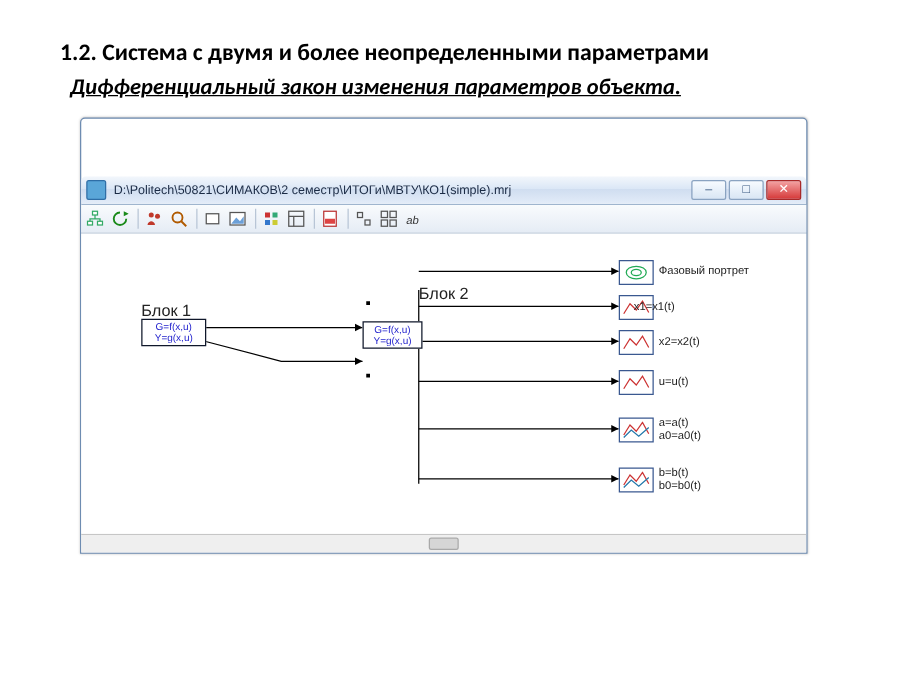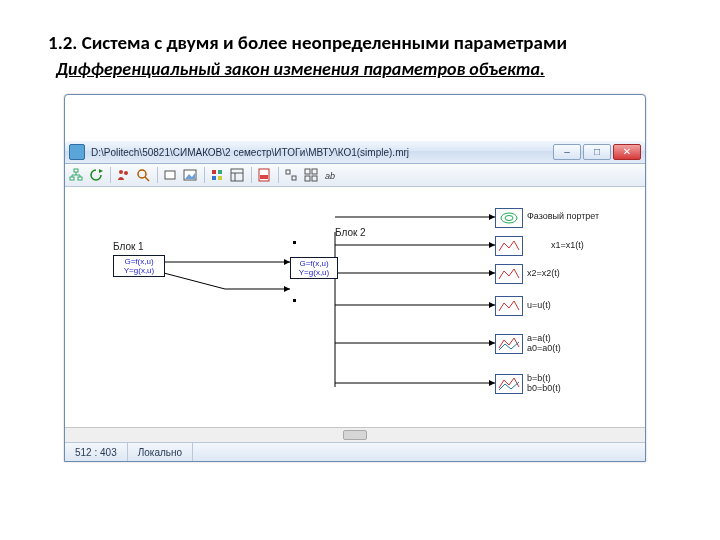--- a/index.html
+++ b/index.html
@@ -123,21 +123,21 @@
     background: #fff;
     font-size: 8px;
     line-height: 9px;
     color: #1d1dcc;
     padding: 1px 2px;
     text-align: center;
     white-space: nowrap;
   }
   .block-label {
     position: absolute;
-    font-size: 10px;
+    font-size: 13px;
     color: #222;
     white-space: nowrap;
   }
   .icon-block {
     position: absolute;
     width: 26px; height: 18px;
     border: 1px solid #3a5890;
     background: #fff;
     display: flex; align-items: center; justify-content: center;
   }
@@ -345,21 +345,21 @@
             <ellipse cx="11" cy="7" rx="4" ry="2.5" stroke="#2a5" fill="none"></ellipse>
           </svg>
       </div>
       <div class="out-label" style="left:462px; top:24px;">Фазовый портрет</div>
 
       <div class="icon-block" style="left:430px; top:49px;">
         <svg viewBox="0 0 22 14">
             <polyline points="1,12 6,4 11,9 16,2 21,11" stroke="#c33" fill="none"></polyline>
           </svg>
       </div>
-      <div class="out-label" style="left:486px; top:53px;">x1=x1(t)</div>
+      <div class="out-label" style="left:442px; top:53px;">x1=x1(t)</div>
 
       <div class="icon-block" style="left:430px; top:77px;">
         <svg viewBox="0 0 22 14">
             <polyline points="1,12 6,4 11,9 16,2 21,11" stroke="#c33" fill="none"></polyline>
           </svg>
       </div>
       <div class="out-label" style="left:462px; top:81px;">x2=x2(t)</div>
 
       <div class="icon-block" style="left:430px; top:109px;">
         <svg viewBox="0 0 22 14">
@@ -383,19 +383,15 @@
           </svg>
       </div>
       <div class="out-label" style="left:462px; top:186px; line-height:10px;">b=b(t)<br>b0=b0(t)</div>
 
     </div>
 
     <div class="inner-scroll">
       <div class="inner-thumb"></div>
     </div>
 
-    <div class="status-bar">
-      <div class="status-cell">512 : 403</div>
-      <div class="status-cell" style="flex:0 0 auto;">Локально</div>
-    </div>
 
   </div>
 </div>
 
 </body></html>

